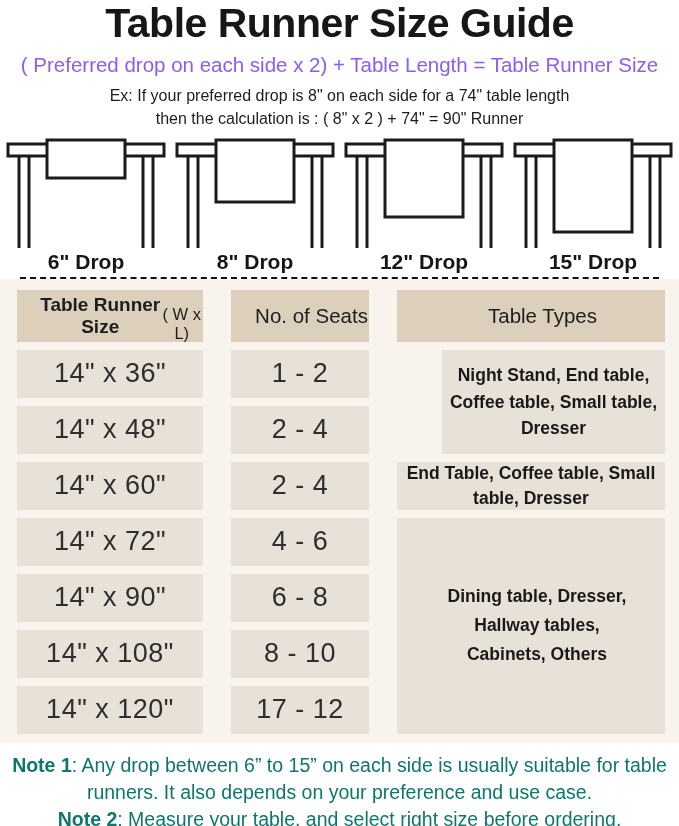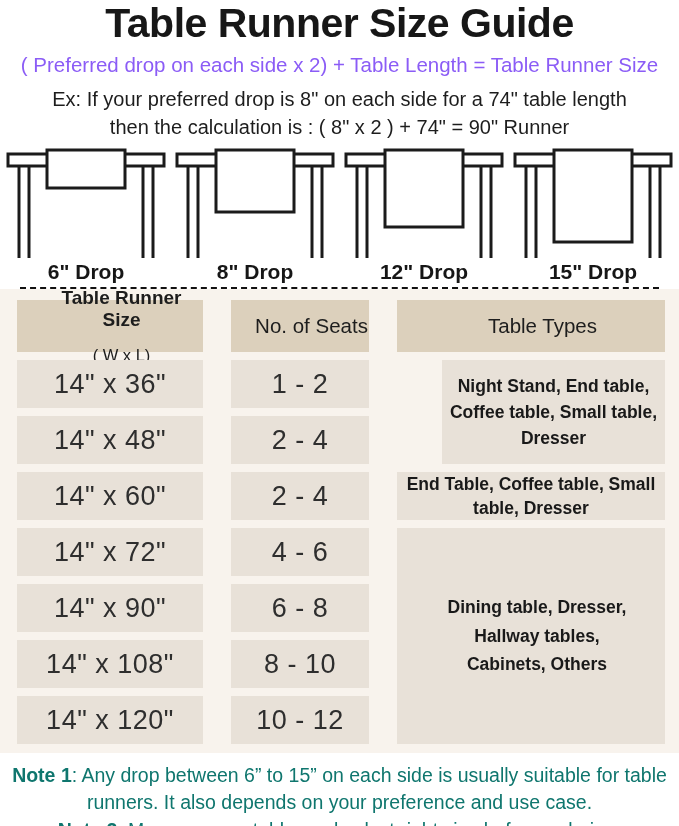--- a/index.html
+++ b/index.html
@@ -10,21 +10,21 @@
     font-family: "Liberation Sans", sans-serif;
     color: #1b1b1b;
   }
   
   .header { text-align: center; padding-top: 2px; }
   .title {
     font-size: 41px; font-weight: bold; letter-spacing: -0.5px;
     color: #171717; line-height: 1.05; margin-bottom: 8px;
   }
   .formula { font-size: 20.5px; color: #8b5cf6; margin-bottom: 9px; }
-  .ex-line { font-size: 20px; color: #1d1d1d; line-height: 1.3; margin-bottom: 2px; }
+  .ex-line { font-size: 16px; color: #1d1d1d; line-height: 1.3; margin-bottom: 2px; }
 
   
   .figures { display: flex; justify-content: space-between; padding: 6px 2px 0 2px; }
   .figure { width: 168px; text-align: center; }
   .figure svg { display: block; margin: 0 auto; }
   .drop-label { font-size: 21px; font-weight: bold; color: #161616; margin-top: 2px; }
   .dashed-line { border-top: 2px dashed #111; margin: 3px 20px 0 20px; height: 0; }
 
   
   .size-table {
@@ -32,21 +32,21 @@
     padding: 11px 14px 9px 17px;
   }
   .grid {
     display: grid;
     grid-template-columns: 186px 138px 268px;
     grid-template-rows: 52px repeat(7, 48px);
     column-gap: 28px; row-gap: 8px;
   }
   .hcell {
     background: #dcd0bc;
-    display: flex; flex-direction: column; align-items: center; justify-content: center;
+    display: flex; flex-direction: row; align-items: center; justify-content: center;
     text-align: center; color: #1d1d1d; padding-left: 23px;
   }
   .hcell .h1 { font-size: 19px; font-weight: bold; line-height: 1.15; }
   .hcell .h2 { font-size: 16.5px; font-weight: normal; margin-top: 16px; }
   .hcell.one-line { font-size: 20.5px; font-weight: normal; }
   .cell {
     background: #e8e1d8;
     display: flex; align-items: center; justify-content: center;
     text-align: center;
   }
@@ -170,21 +170,21 @@
       <div class="cell sz">14" x 72"</div>
       <div class="cell st">4 - 6</div>
 
       <div class="cell sz">14" x 90"</div>
       <div class="cell st">6 - 8</div>
 
       <div class="cell sz">14" x 108"</div>
       <div class="cell st">8 - 10</div>
 
       <div class="cell sz">14" x 120"</div>
-      <div class="cell st">10 - 12</div>
+      <div class="cell st">17 - 12</div>
 
     </div>
   </div>
 
   <div class="notes">
     <p><b>Note 1</b><span>: Any drop between 6” to 15” on each side is usually suitable for table runners. It also depends on your preference and use case.</span></p>
     <p><b>Note 2</b><span>: Measure your table, and select right size before ordering.</span></p>
   </div>
 
 </div>

